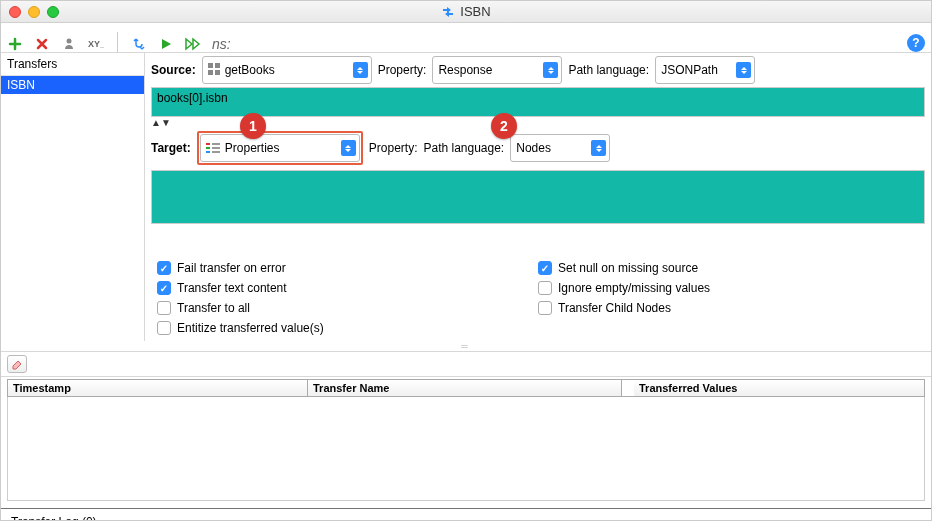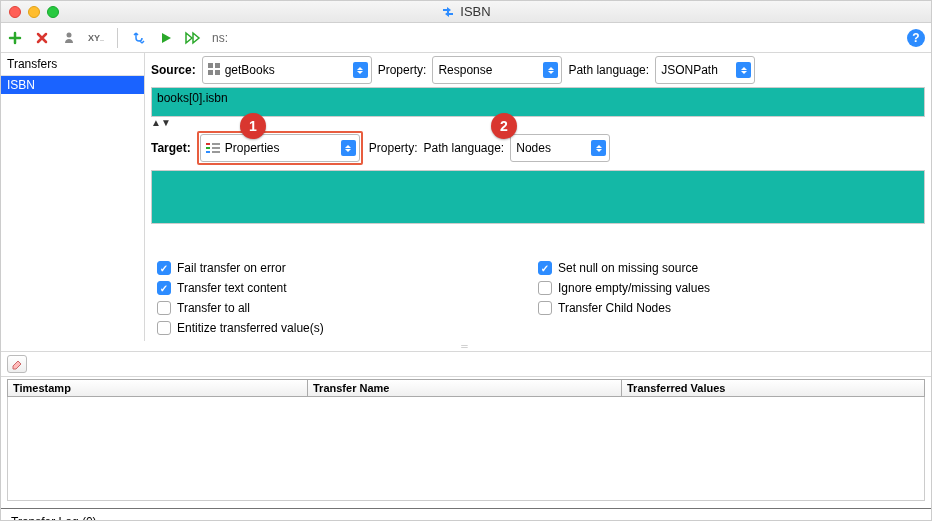--- a/index.html
+++ b/index.html
@@ -9,24 +9,24 @@
   .titlebar { height: 22px; background: linear-gradient(#f6f6f6,#e8e8e8); border-bottom: 1px solid #d0d0d0; display: flex; align-items: center; padding: 0 8px; position: relative; }
   .traffic { display: flex; gap: 7px; align-items: center; }
   .traffic span { width: 12px; height: 12px; border-radius: 50%; display: inline-block; }
   .tl-close { background: #ff5f57; border:1px solid #e14239;}
   .tl-min   { background: #ffbd2e; border:1px solid #e1a116;}
   .tl-max   { background: #28c940; border:1px solid #17a82d;}
   .titlebar-title { position:absolute; left:0; right:0; text-align:center; font-size:13px; color:#333; display:flex; align-items:center; justify-content:center; gap:5px;}
   .title-icon { display:inline-flex; align-items:center;}
   
   
-  .toolbar { height: 30px; border-bottom: 1px solid #d8d8d8; display:flex; align-items:center; padding:0 6px; gap:11px; }
+  .toolbar { height: 30px; border-bottom: 1px solid #d8d8d8; display:flex; align-items:flex-end; padding:0 6px; gap:11px; }
   .toolbar .sep { width:1px; height:20px; background:#ccc; margin:0 2px;}
   .tbtn { width:16px; height:16px; display:inline-flex; align-items:center; justify-content:center; cursor:pointer;}
-  .ns-label { font-size:12px; color:#666;}
+  .ns-label { font-size:14px; color:#666;font-style:italic;}
   .toolbar .spacer { flex:1;}
   .help-btn { width:18px;height:18px;border-radius:50%;background:#2d8cff;color:#fff;display:inline-flex;align-items:center;justify-content:center;font-weight:bold;font-size:12px;cursor:pointer;}
   
   
   .main { display:flex; height: 288px; }
   .sidebar { width:144px; border-right:1px solid #d8d8d8; display:flex; flex-direction:column;}
   .sidebar-head { font-size:12px; padding:4px 6px; border-bottom:1px solid #e0e0e0;}
   .sidebar-list { flex:1; background:#fff;}
   .sidebar-item { padding:2px 6px; font-size:12px;}
   .sidebar-item.selected { background:#1a63ff; color:#fff;}
@@ -63,21 +63,21 @@
   
   
   .eraser-row { height:26px; border-top:1px solid #d8d8d8; border-bottom:1px solid #d8d8d8; display:flex; align-items:center; padding:0 6px;}
   .eraser-btn { width:20px; height:18px; border:1px solid #bbb; border-radius:3px; background:linear-gradient(#fff,#eee); display:inline-flex; align-items:center; justify-content:center; cursor:pointer;}
   
   
   .log-table { height:130px; border-bottom:1px solid #737373;}
   .log-head { display:flex; border:1px solid #aaa; margin:2px 6px 0;}
   .log-head > div { padding:2px 5px; font-size:11px; font-weight:bold; border-right:1px solid #aaa; background:linear-gradient(#fff,#f0f0f0);}
   .log-head > div:last-child{border-right:none;}
-  .col1{width:300px;} .col2{width:314px;} .col3{flex:1;}
+  .col1{width:300px;} .col2{width:314px;} .col3{flex:1;margin-left:12px;}
   .log-body { height:104px; border:1px solid #ccc; border-top:none; margin:0 6px;}
   
   
   .footer { padding:6px 10px; font-size:12px;}
   
   .prop-icon { display:inline-flex; gap:1px;}
   
 </style>
 </head>
 <body>

